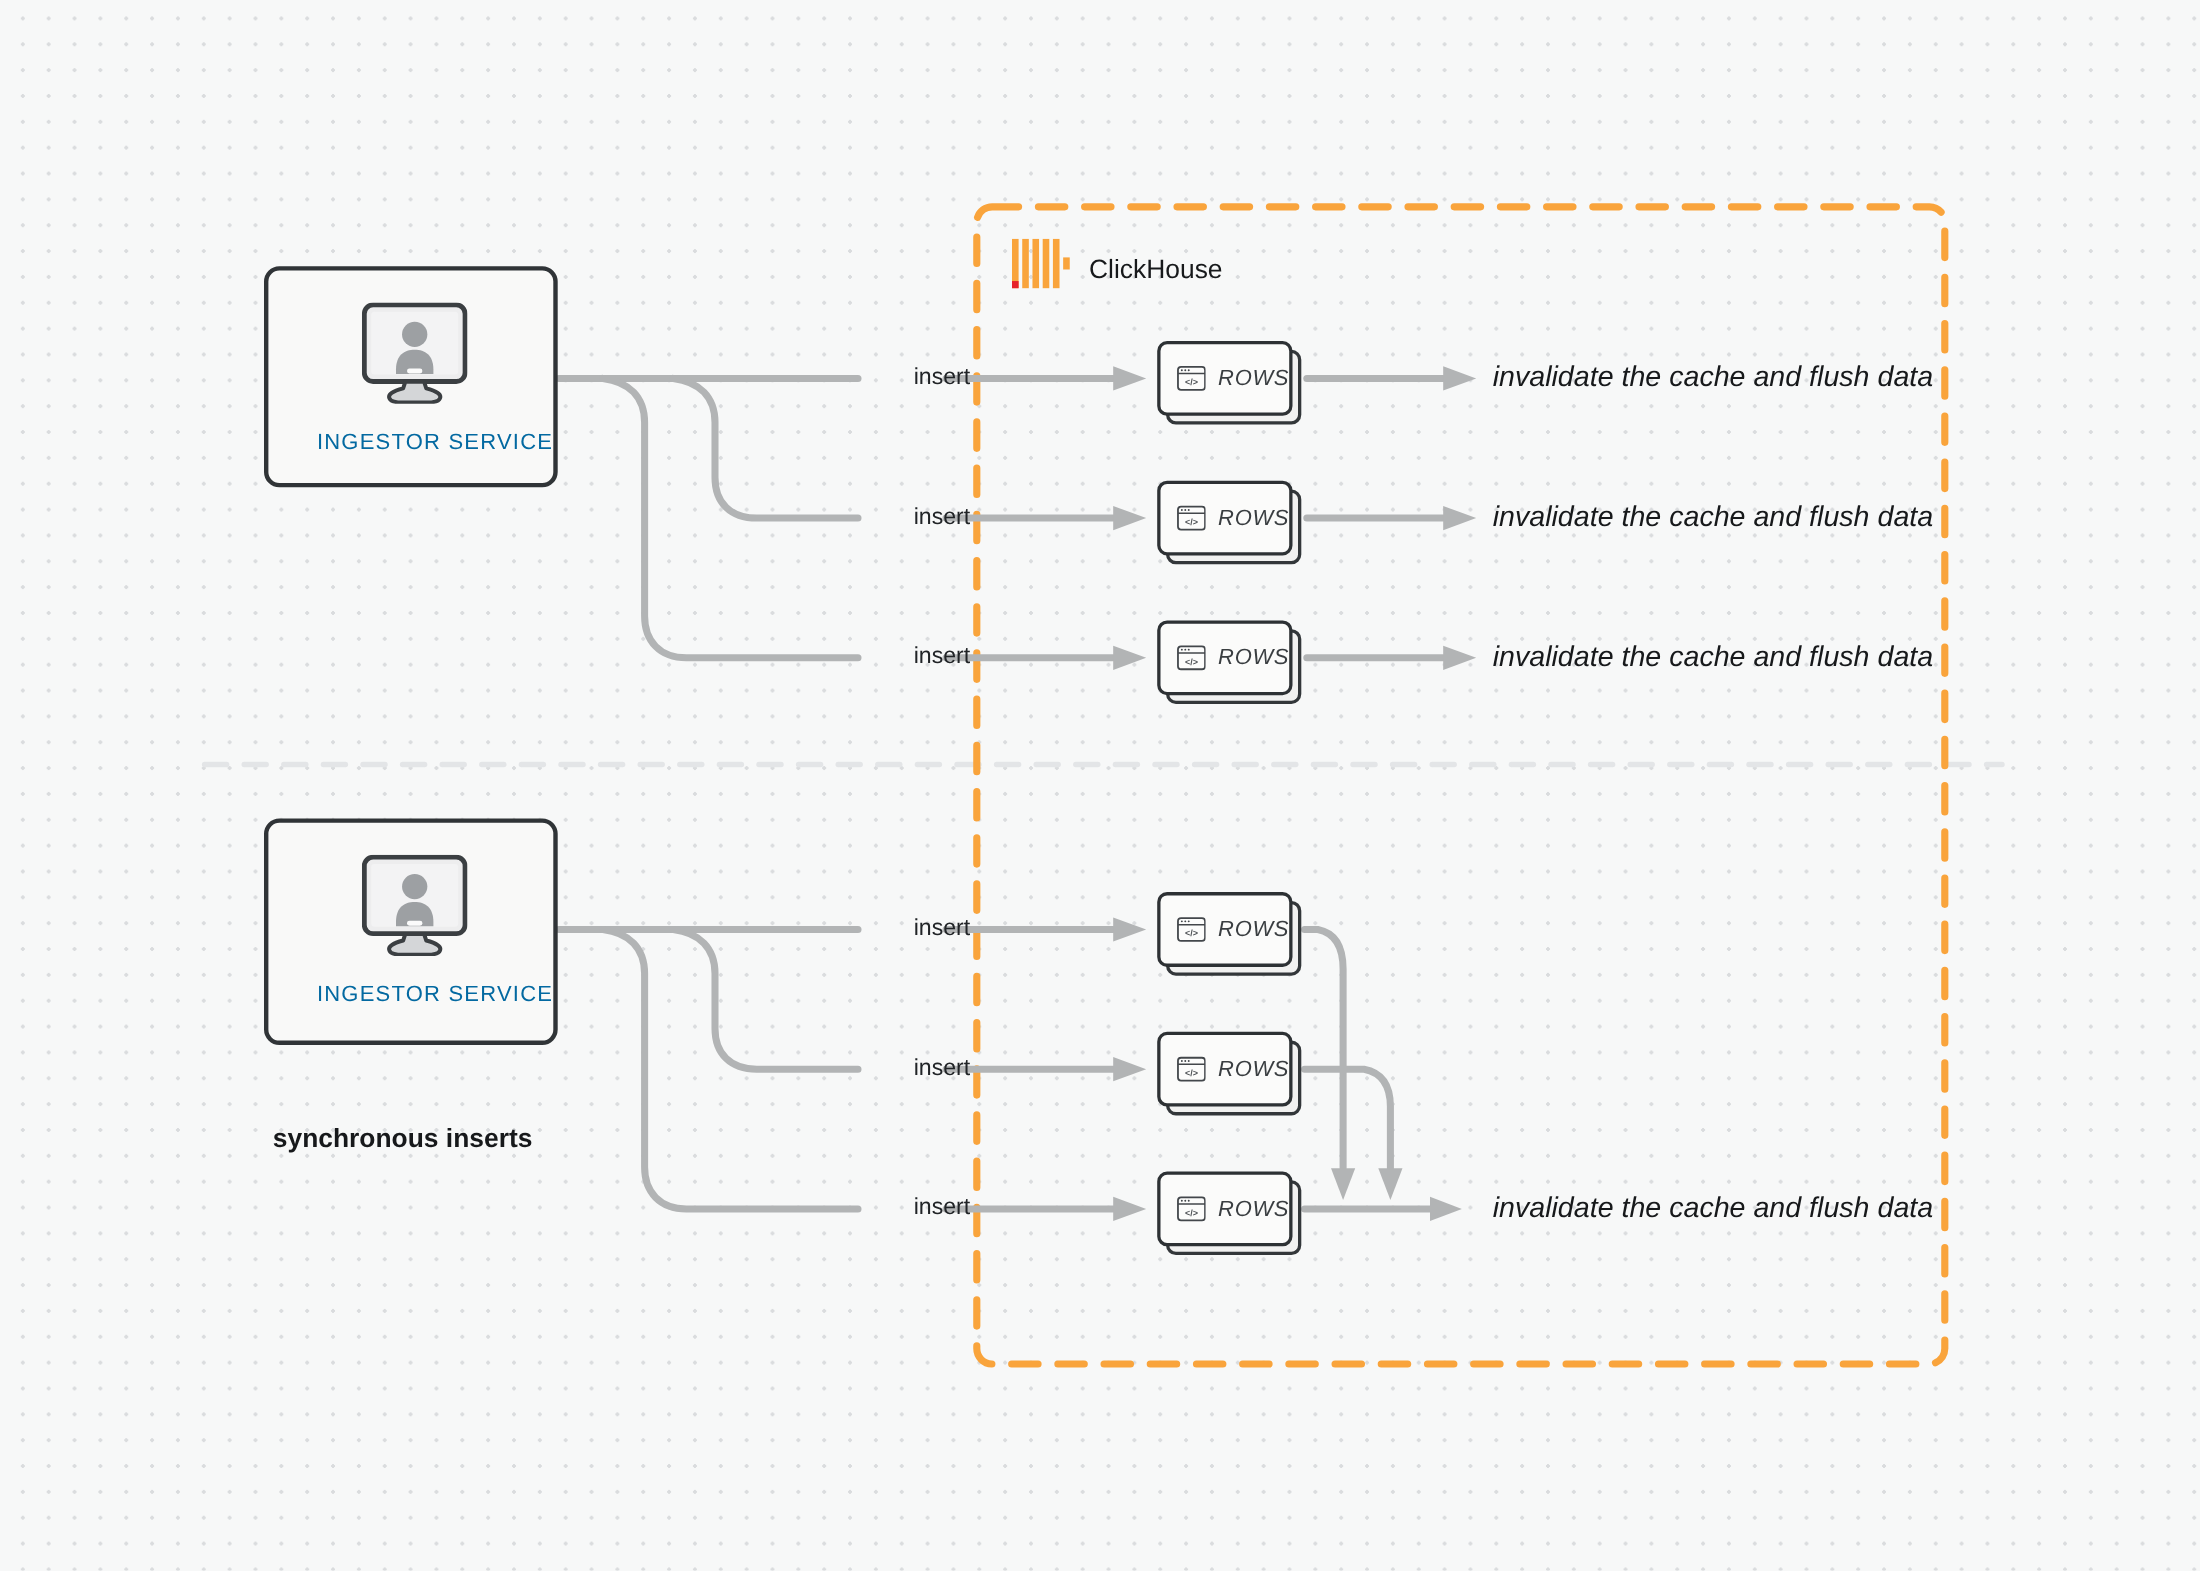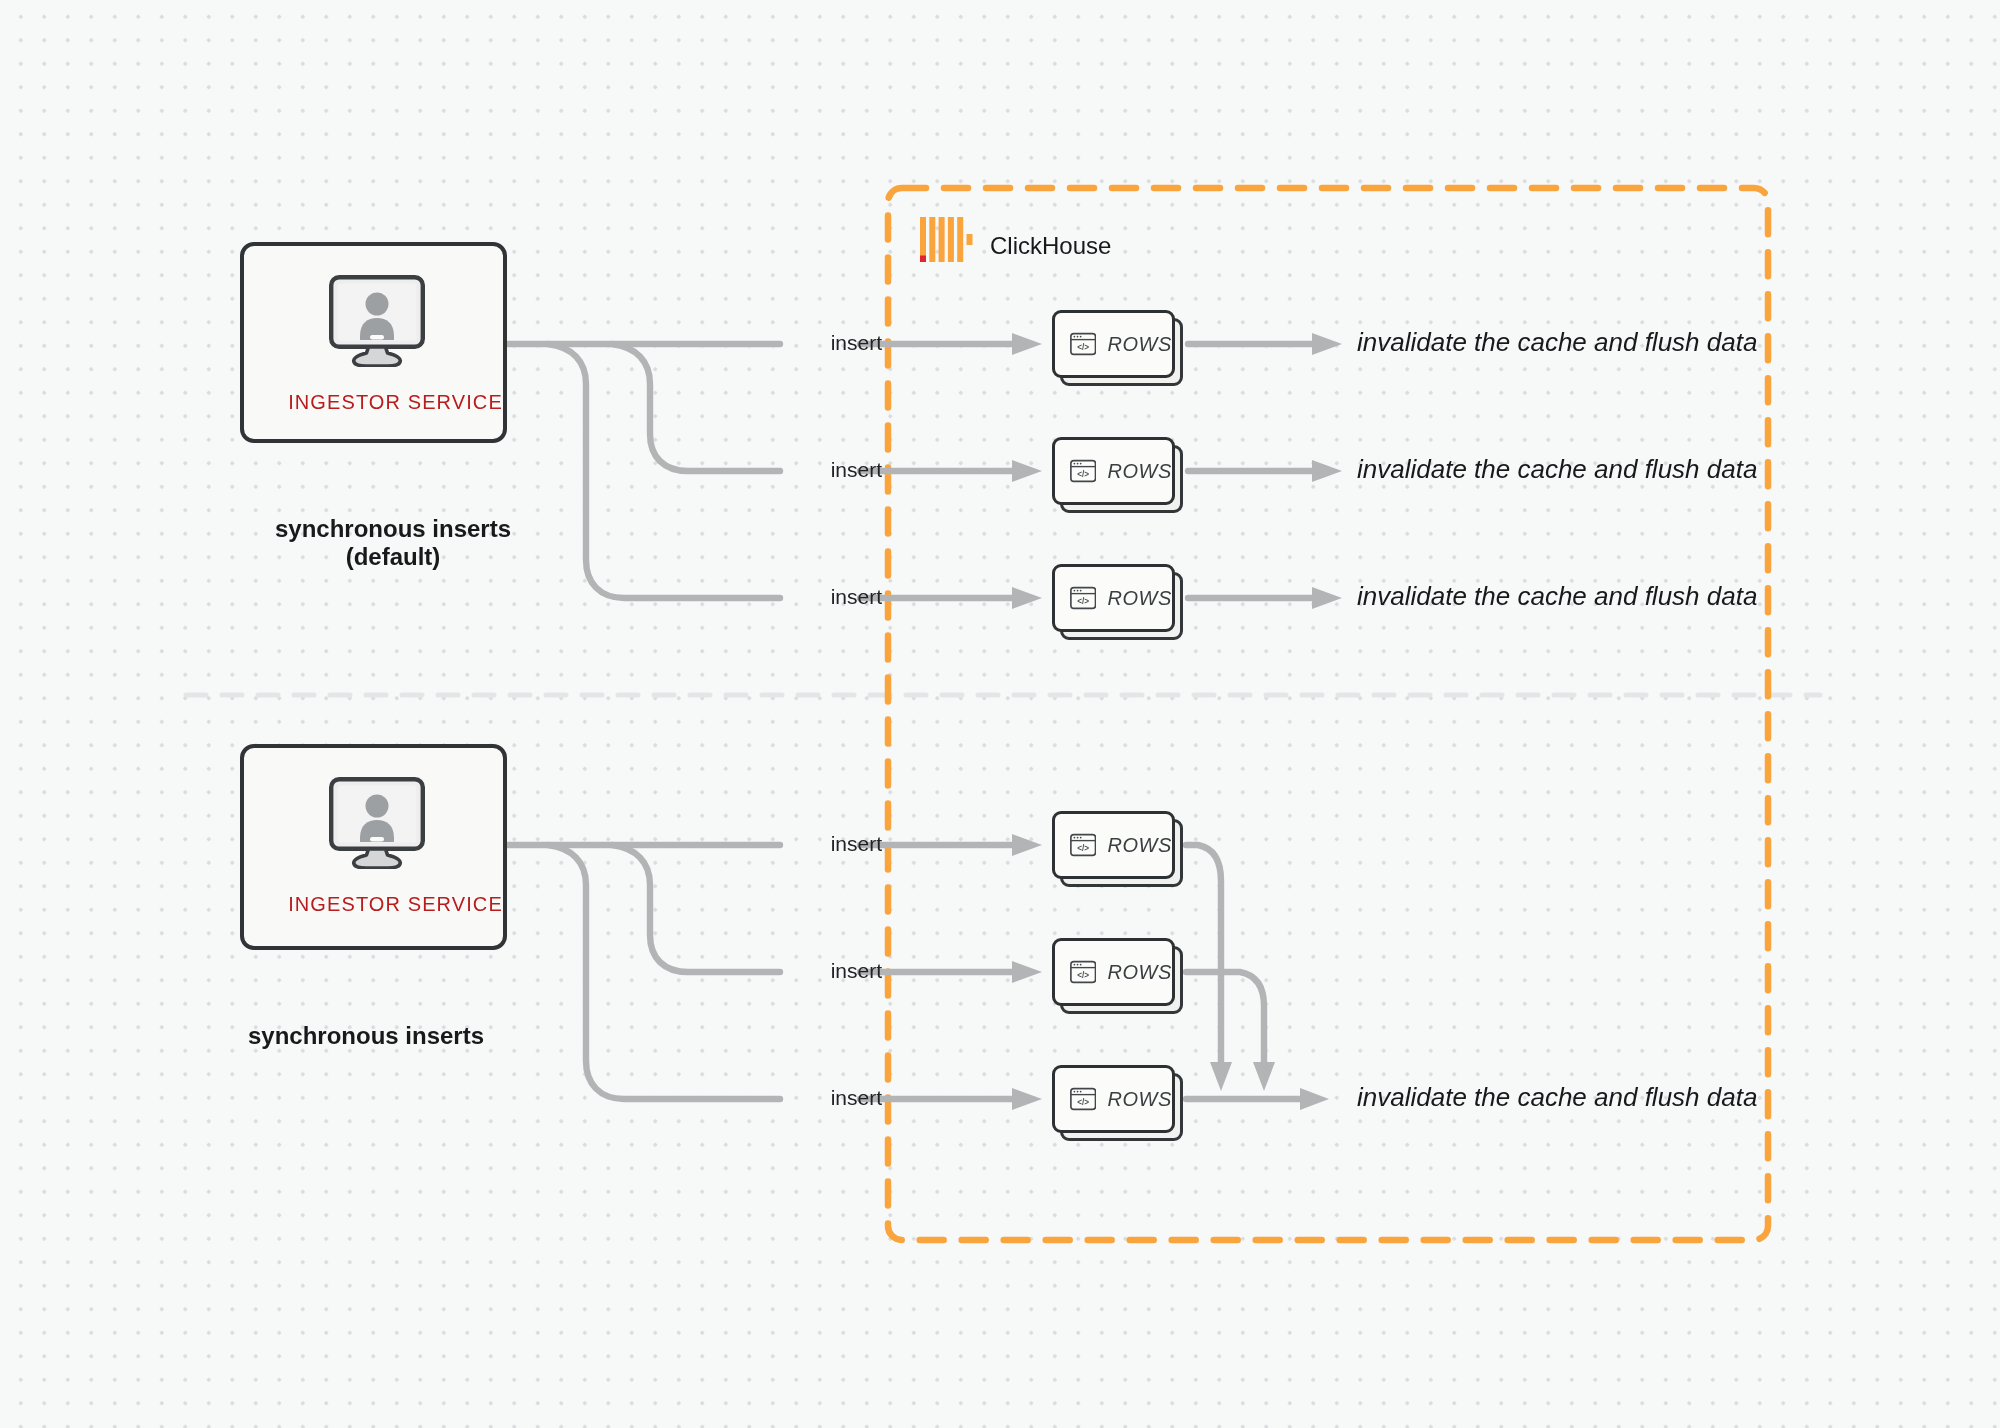--- a/index.html
+++ b/index.html
@@ -12,21 +12,21 @@
     font-family:"Liberation Sans", sans-serif;
   }
   svg.connectors { position:absolute; left:0; top:0; }
 
   .service-box {
     position:absolute; width:267px; background:#f9f9f8;
     border:4px solid #303437; border-radius:14px;
   }
   .service-label {
     position:absolute; left:0; right:0; top:145px; text-align:center;
-    font-size:20px; letter-spacing:1.1px; color:#b91c1c;padding-left:44px;
+    font-size:20px; letter-spacing:1.1px; color:#0369a1;padding-left:44px;
   }
   .monitor { position:absolute; left:85px; top:29px; }
 
   .caption { position:absolute; font-weight:700; font-size:24px; color:#17191b; text-align:center; }
 
   .insert-label {
     position:absolute; width:124px; text-align:right;
     font-size:21px; color:#212427; transform:translateY(-54%);
   }
   .result-label {
@@ -129,21 +129,20 @@
       <rect x="2.2" y="2.2" width="91.6" height="69.6" rx="8" fill="#ededee" stroke="#3b3f42" stroke-width="4.4"></rect>
       <rect x="8.5" y="8.5" width="79" height="57" rx="3" fill="#f3f3f4"></rect>
       <circle cx="48" cy="29" r="11.5" fill="#9da0a3"></circle>
       <path d="M31 65 L31 61 C31 48 38.5 43 48 43 C57.5 43 65 48 65 61 L65 65 Z" fill="#9da0a3"></path>
       <rect x="41" y="60" width="14" height="4.5" rx="2.2" fill="#fbfbfb"></rect>
       <path d="M39.5 72 L37.5 78 C28 80.5 23.5 83.5 25 87 C26 89.5 31 91 37 91 L59 91 C65 91 70 89.5 71 87 C72.5 83.5 68 80.5 58.5 78 L56.5 72 Z" fill="#d4d6d8" stroke="#3b3f42" stroke-width="3.6" stroke-linejoin="round"></path>
     </svg>
     <div class="service-label">INGESTOR SERVICE</div>
   </div>
 
-  <div class="caption" style="left:233px;top:515px;width:320px">synchronous inserts (default)</div>
   <div class="caption" style="left:226px;top:1022px;width:280px">synchronous inserts</div>
 
   <div class="insert-label" style="left:758px;top:344px">insert</div>
   <div class="insert-label" style="left:758px;top:471px">insert</div>
   <div class="insert-label" style="left:758px;top:598px">insert</div>
   <div class="insert-label" style="left:758px;top:845px">insert</div>
   <div class="insert-label" style="left:758px;top:972px">insert</div>
   <div class="insert-label" style="left:758px;top:1099px">insert</div>
 
   <div class="rows-card" style="left:1052px;top:310px">

